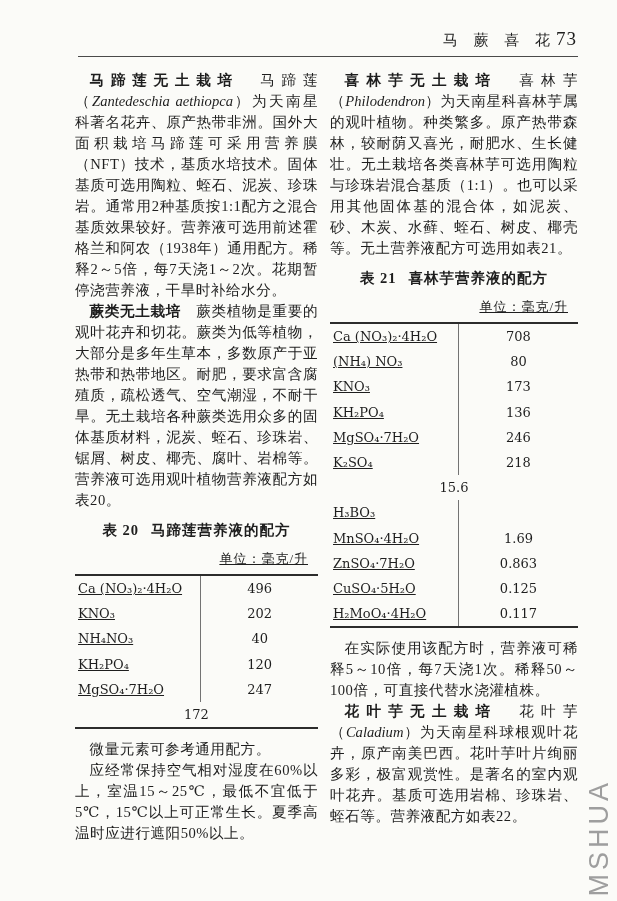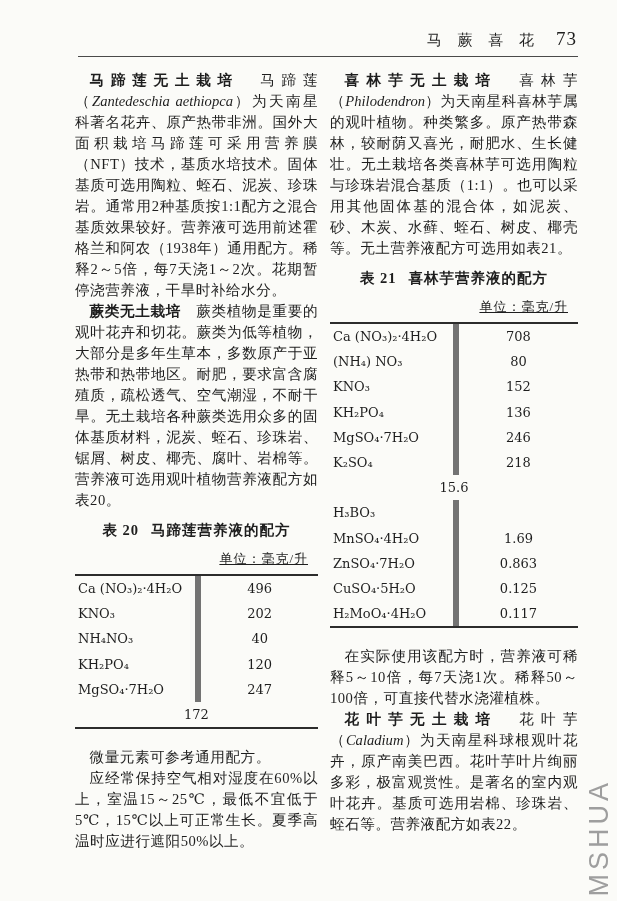--- a/index.html
+++ b/index.html
@@ -9,53 +9,54 @@
     font-family:"Liberation Serif","DejaVu Serif",serif;
     color:#1e1e1e;
     position:relative;
     overflow:hidden;
   }
   .page { position:absolute; inset:0; }
 
   
   .running-header {
     position:absolute; top:28px; right:40px;
-    display:flex; align-items:baseline; gap:16px;
+    display:flex; align-items:baseline; 
     font-size:15px; letter-spacing:6px;
   }
   .running-header .pageno { letter-spacing:1px; font-size:19px; }
   .header-rule {
     position:absolute; top:56px; left:78px; width:500px;
     border-top:1.6px solid #4a4a4a;
   }
 
   
   .columns {
     position:absolute; top:70px; left:75px; width:503px;
     display:grid; grid-template-columns:243px 248px; column-gap:12px;
   }
   .col { font-size:14.6px; line-height:21px; text-align:justify; letter-spacing:0.5px; }
   .para { text-indent:1em; }
   .b { font-weight:bold; }
   .i { font-style:italic; letter-spacing:0; }
 
   
-  .table-block { margin-top:9px; margin-bottom:18px; }
+  .table-block { margin-top:9px; margin-bottom:10px; }
   .table-title {
     text-align:center; font-weight:bold; font-size:14.5px;
     letter-spacing:1px; margin-bottom:7px;
   }
   .table-title .tlabel { margin-right:12px; }
   .table-unit { text-align:right; font-size:13px; padding-right:10px; margin-bottom:5px; letter-spacing:1px;text-decoration:underline; }
   .data-table { border-top:2px solid #2c2c2c; border-bottom:2px solid #2c2c2c; }
   .t-row { display:flex; align-items:stretch; height:25.2px; font-size:13px; letter-spacing:0; }
   .t-formula {
-    width:52%; border-right:6px solid #737373;
+    width:52%; border-right:1px solid #737373;
     display:flex; align-items:center; padding-left:3px;
     font-family:"DejaVu Serif","DejaVu Sans",serif;
+    text-decoration:underline;
   }
   .t-value { flex:1; display:flex; align-items:center; justify-content:center;
     font-family:"DejaVu Serif","DejaVu Sans",serif; }
 
   
   .watermark {
     position:absolute; right:2px; bottom:4px;
     writing-mode:vertical-rl; transform:rotate(180deg);
     font-family:"Liberation Sans","DejaVu Sans",sans-serif;
     font-size:27px; letter-spacing:4px; color:#9e9e9e;
@@ -132,21 +133,21 @@
             <div class="t-row">
               <div class="t-formula">Ca (NO₃)₂·4H₂O</div>
               <div class="t-value">708</div>
             </div>
             <div class="t-row">
               <div class="t-formula">(NH₄) NO₃</div>
               <div class="t-value">80</div>
             </div>
             <div class="t-row">
               <div class="t-formula">KNO₃</div>
-              <div class="t-value">152</div>
+              <div class="t-value">173</div>
             </div>
             <div class="t-row">
               <div class="t-formula">KH₂PO₄</div>
               <div class="t-value">136</div>
             </div>
             <div class="t-row">
               <div class="t-formula">MgSO₄·7H₂O</div>
               <div class="t-value">246</div>
             </div>
             <div class="t-row">

